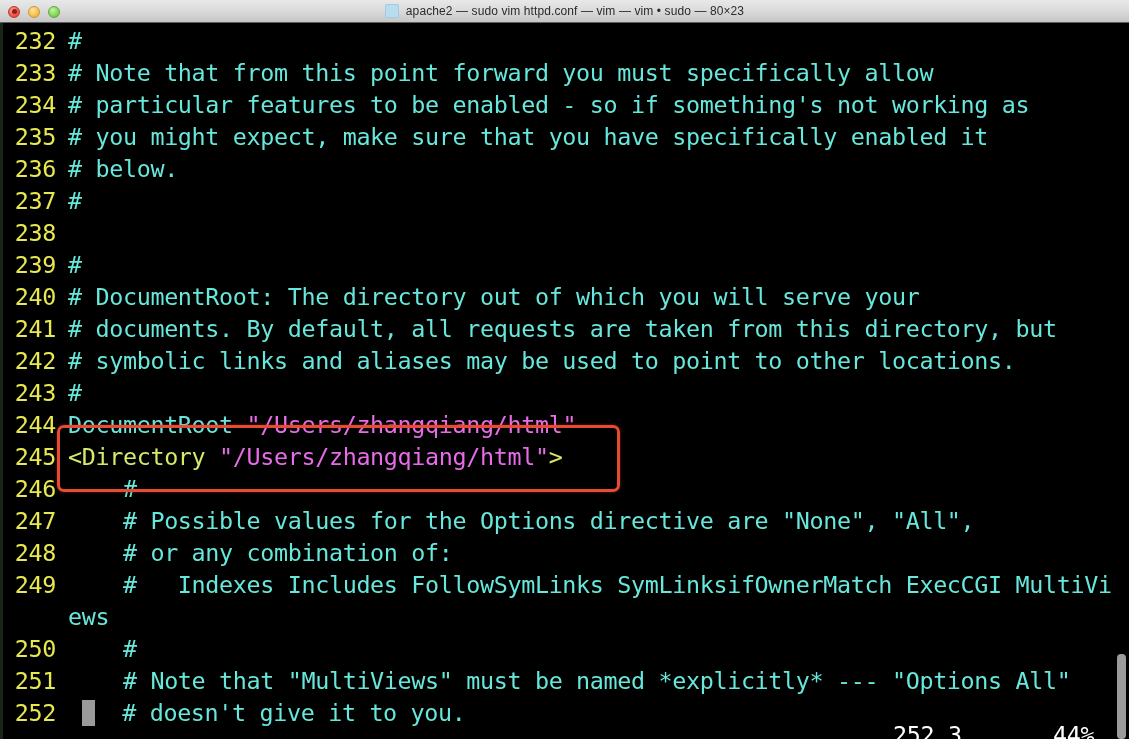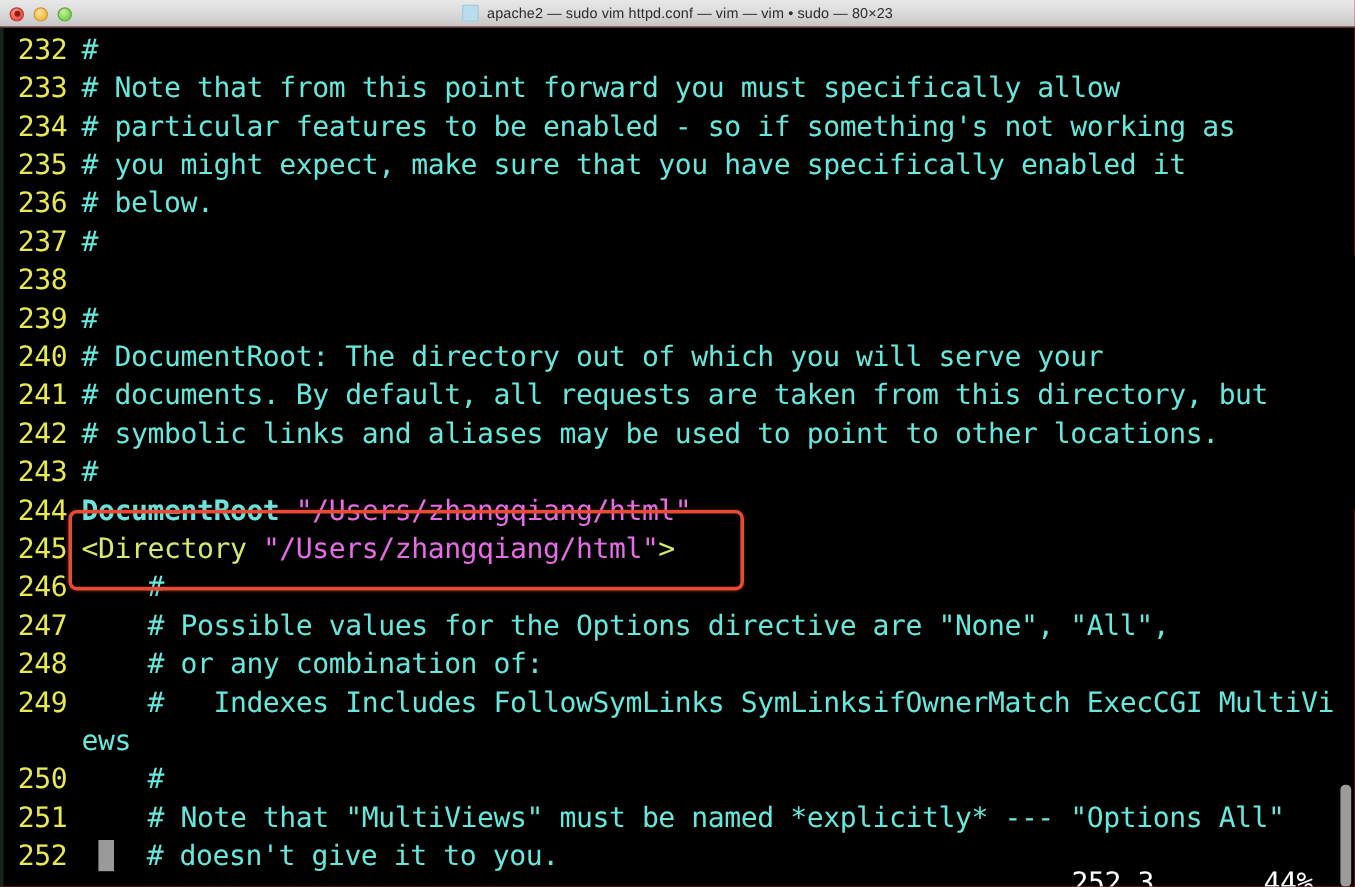--- a/index.html
+++ b/index.html
@@ -12,21 +12,21 @@
     height: 739px;
     overflow: hidden;
     font-family: "DejaVu Sans Mono", monospace;
   }
 
   
   .window {
     position: relative;
     width: 1129px;
     height: 739px;
-    background: #ef4444;
+    background: #4c1d95;
     overflow: hidden;
   }
 
   
   .titlebar {
     position: relative;
     height: 23px;
     background: linear-gradient(to bottom, #e8e8e8 0%, #dcdcdc 45%, #d0d0d0 75%, #c6c6c6 100%);
     border-bottom: 1px solid #5d5d5d;
     display: flex;
@@ -126,21 +126,21 @@
   }
   .lnum {
     color: #e8e84f;
     display: inline-block;
     width: 54px;
     text-align: right;
     padding-right: 0;
   }
   .gap { display: inline-block; width: 12px; }
   .cmt  { color: #67e8dc; }
-  .dir  { color: #6ce3dd; font-weight: bold; }
+  .dir  { color: #6ce3dd; font-weight: normal; }
   .tag  { color: #d7e86b; }
   .str  { color: #e86ce8; }
   .cursor {
     display: inline-block;
     width: 13px;
     height: 26px;
     background: #9a9a9a;
     vertical-align: -5px;
   }
 

